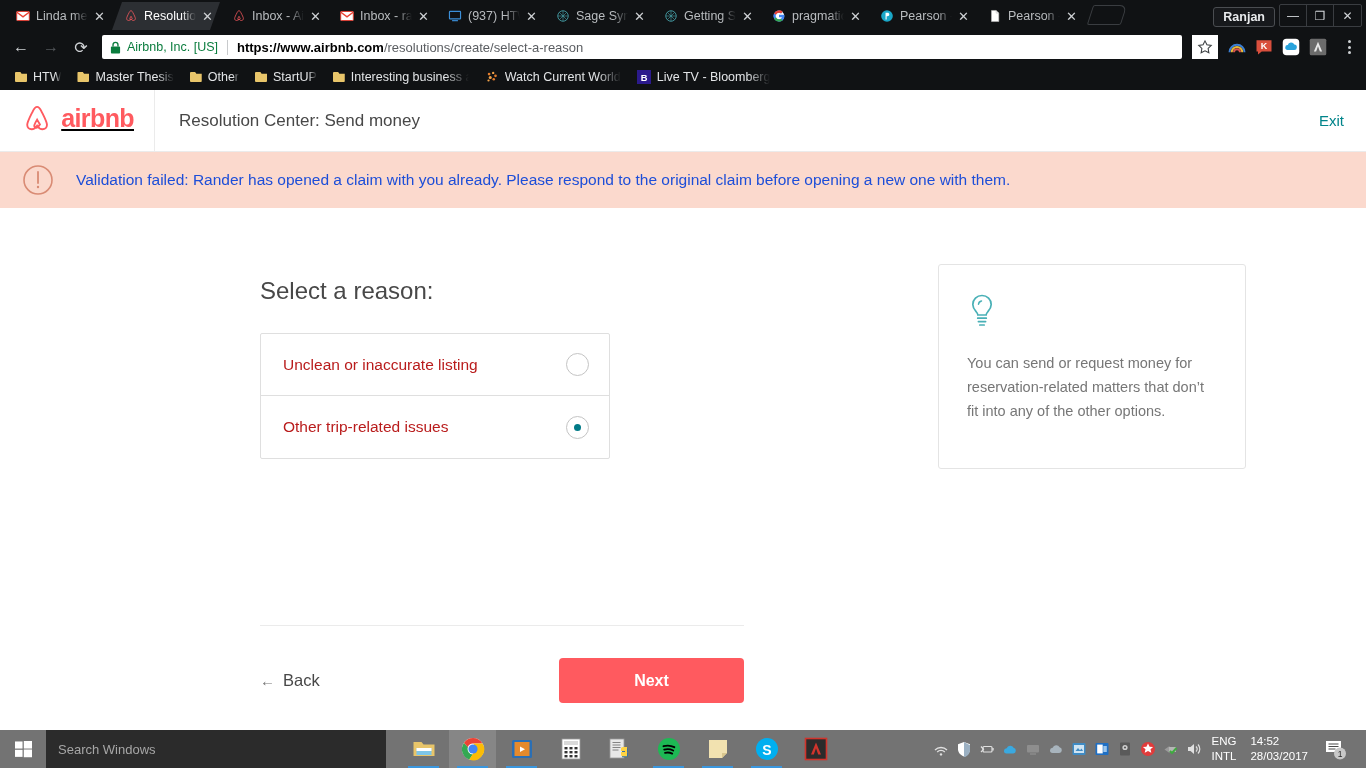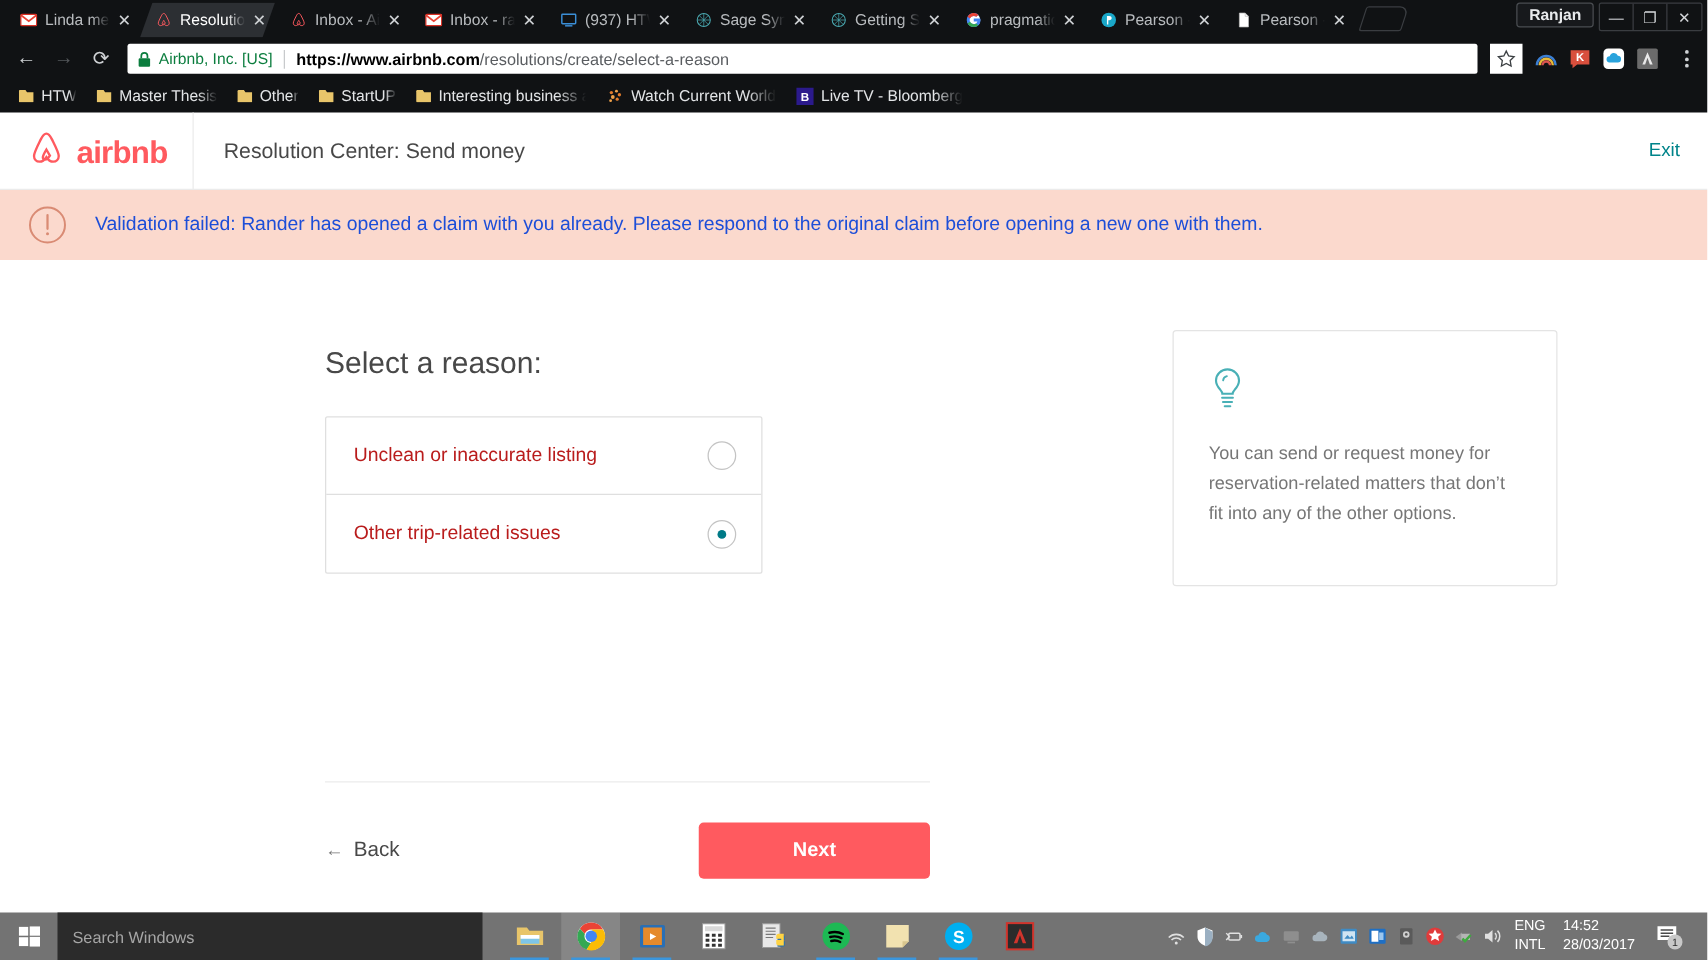--- a/index.html
+++ b/index.html
@@ -34,21 +34,21 @@
   }
   .tab-close { font-size:13px; color:#cfd2d5; line-height:1; flex:0 0 auto; }
   .tab-new {
     width:34px; height:20px; margin-left:6px; align-self:center;
     border:1px solid #3a3d41; border-radius:2px 7px 2px 2px;
     transform:skewX(-18deg);
   }
 
   .winctl {
     position:absolute; right:4px; top:2px;
-    display:flex; align-items:flex-start; gap:4px; height:25px;
+    display:flex; align-items:flex-end; gap:4px; height:25px;
   }
   .user-chip {
     color:#e8eaec; font-size:12.5px; padding:2px 9px;
     border:1px solid #4a4d51; border-radius:3px; background:#17191c;
     font-weight:bold;
   }
   .wbtns { display:flex; border:1px solid #3a3d41; border-radius:2px; }
   .wbtn {
     width:27px; height:21px; display:flex; align-items:center;
     justify-content:center; color:#d4d7da; font-size:12px;
@@ -108,21 +108,21 @@
             mask-image:linear-gradient(to right,#000 80%,transparent 100%);
   }
 
   
   .page { position:absolute; top:90px; left:0; right:0; bottom:730px; background:#fff; }
 
   .site-header {
     height:62px; display:flex; align-items:center;
     border-bottom:1px solid #ebebeb; padding:0 22px;
   }
-  .logo-wrap { display:flex; align-items:flex-end; gap:9px; width:112px; }
+  .logo-wrap { display:flex; align-items:flex-start; gap:9px; width:112px;text-decoration:underline; }
   .logo-mark { width:31px; height:33px; display:block; }
   .logo-text { color:#ff5a5f; font-size:25px; font-weight:bold; letter-spacing:-.6px; }
   .hdr-div { width:1px; height:62px; background:#ebebeb; margin-left:20px; }
   .hdr-title { font-size:17px; color:#484848; margin-left:24px; }
   .exit-link { margin-left:auto; color:#00848a; font-size:15px; }
 
   .alert {
     background:#fbd9cd; height:56px; display:flex;
     align-items:center; padding:0 22px; gap:22px;
   }

